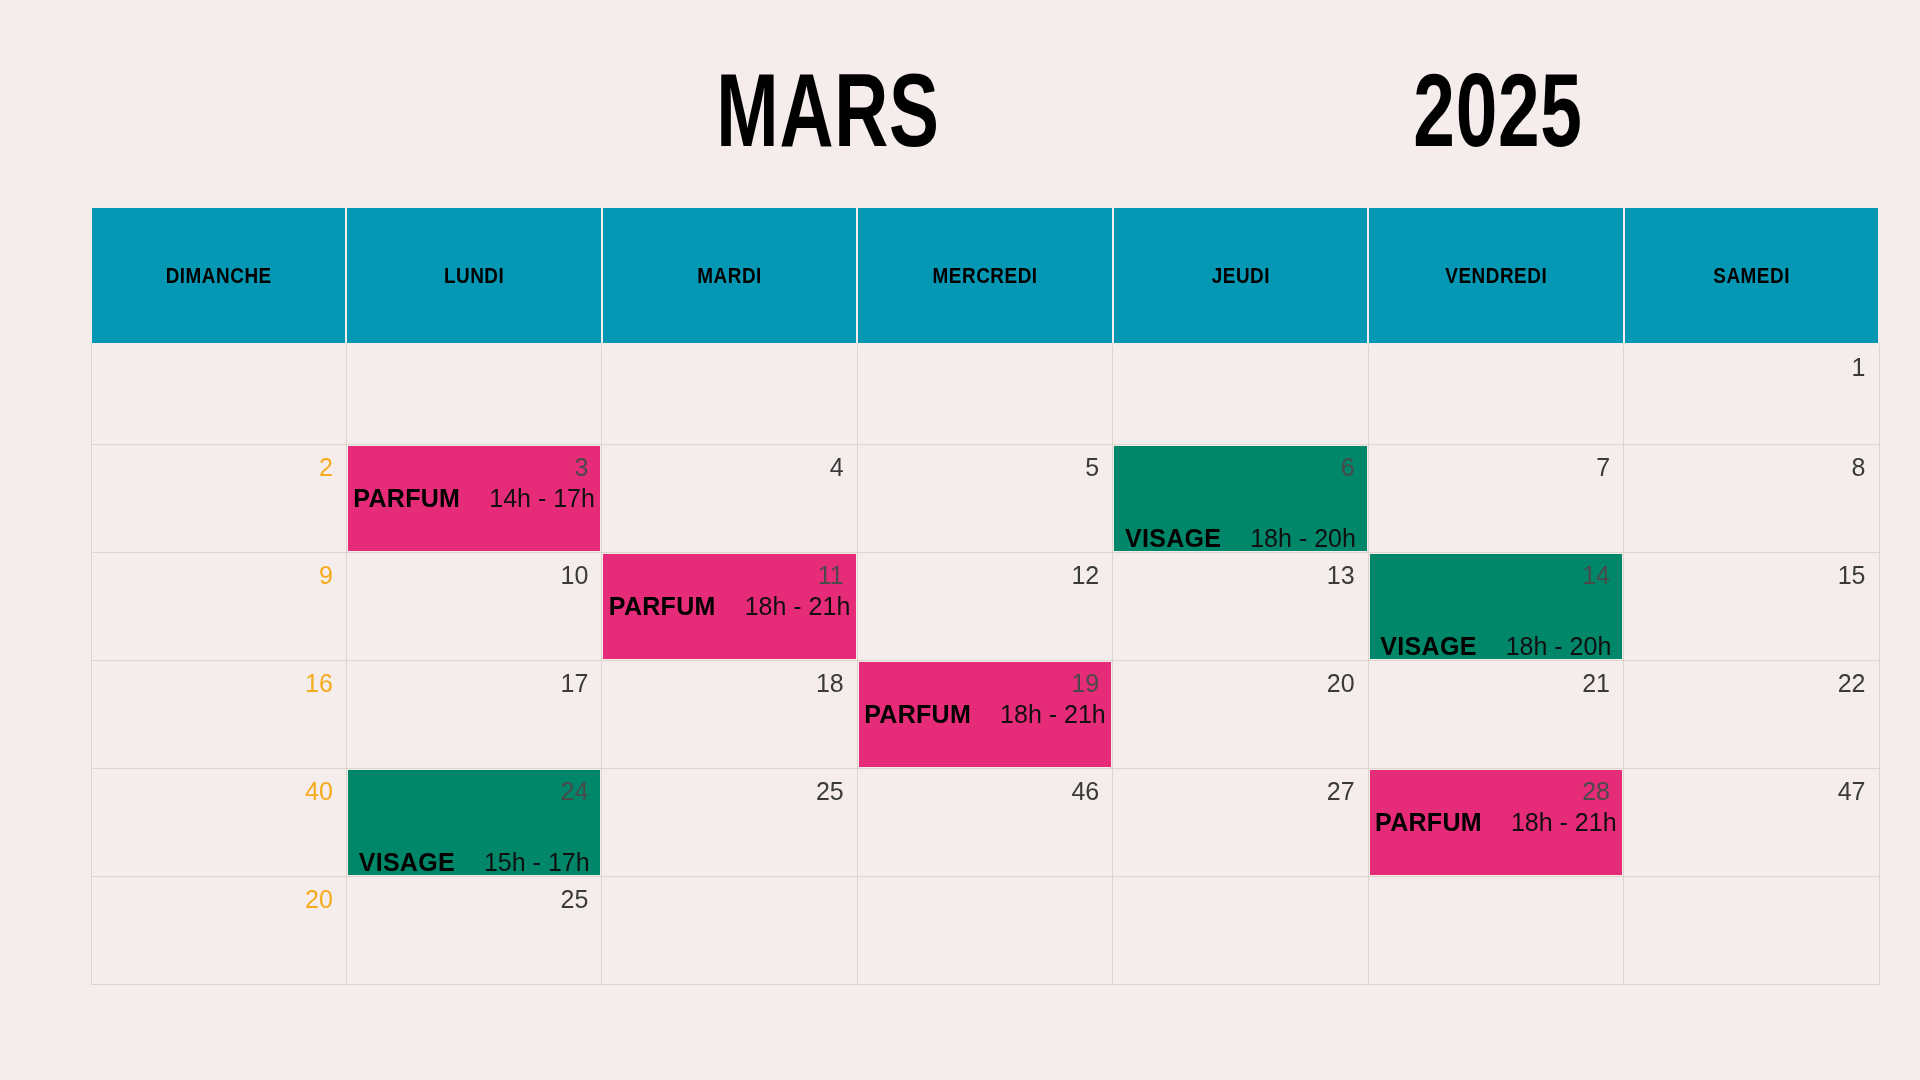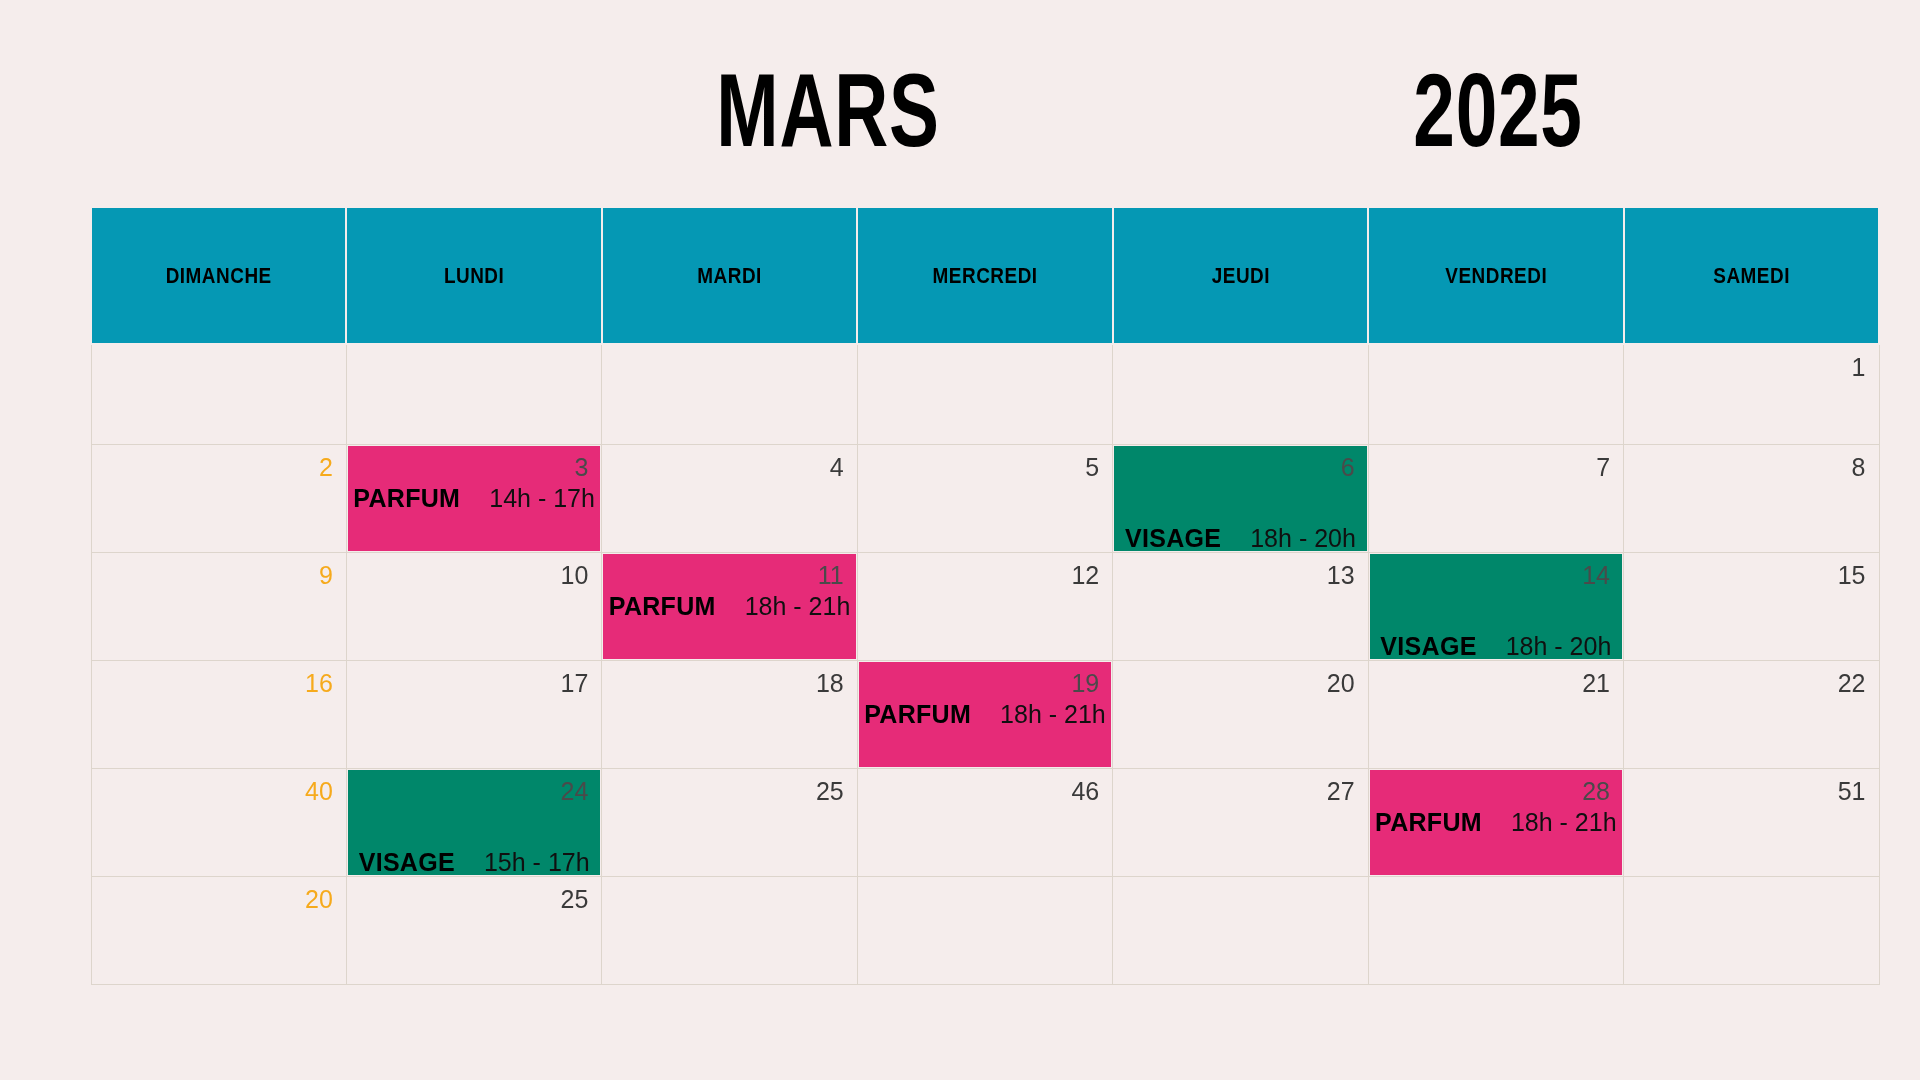--- a/index.html
+++ b/index.html
@@ -385,21 +385,21 @@
             <div class="day-cell-inner">
               <div class="event parfum">
                 <div class="event-title">PARFUM</div>
                 <div class="event-time">18h - 21h</div>
               </div>
               <div class="daynum on-event">28</div>
             </div>
           </td>
           <td>
             <div class="day-cell-inner">
-              <div class="daynum">51</div>
+              <div class="daynum">47</div>
             </div>
           </td>
         </tr>
         <tr>
           <td>
             <div class="day-cell-inner">
               <div class="daynum sunday">20</div>
             </div>
           </td>
           <td>

